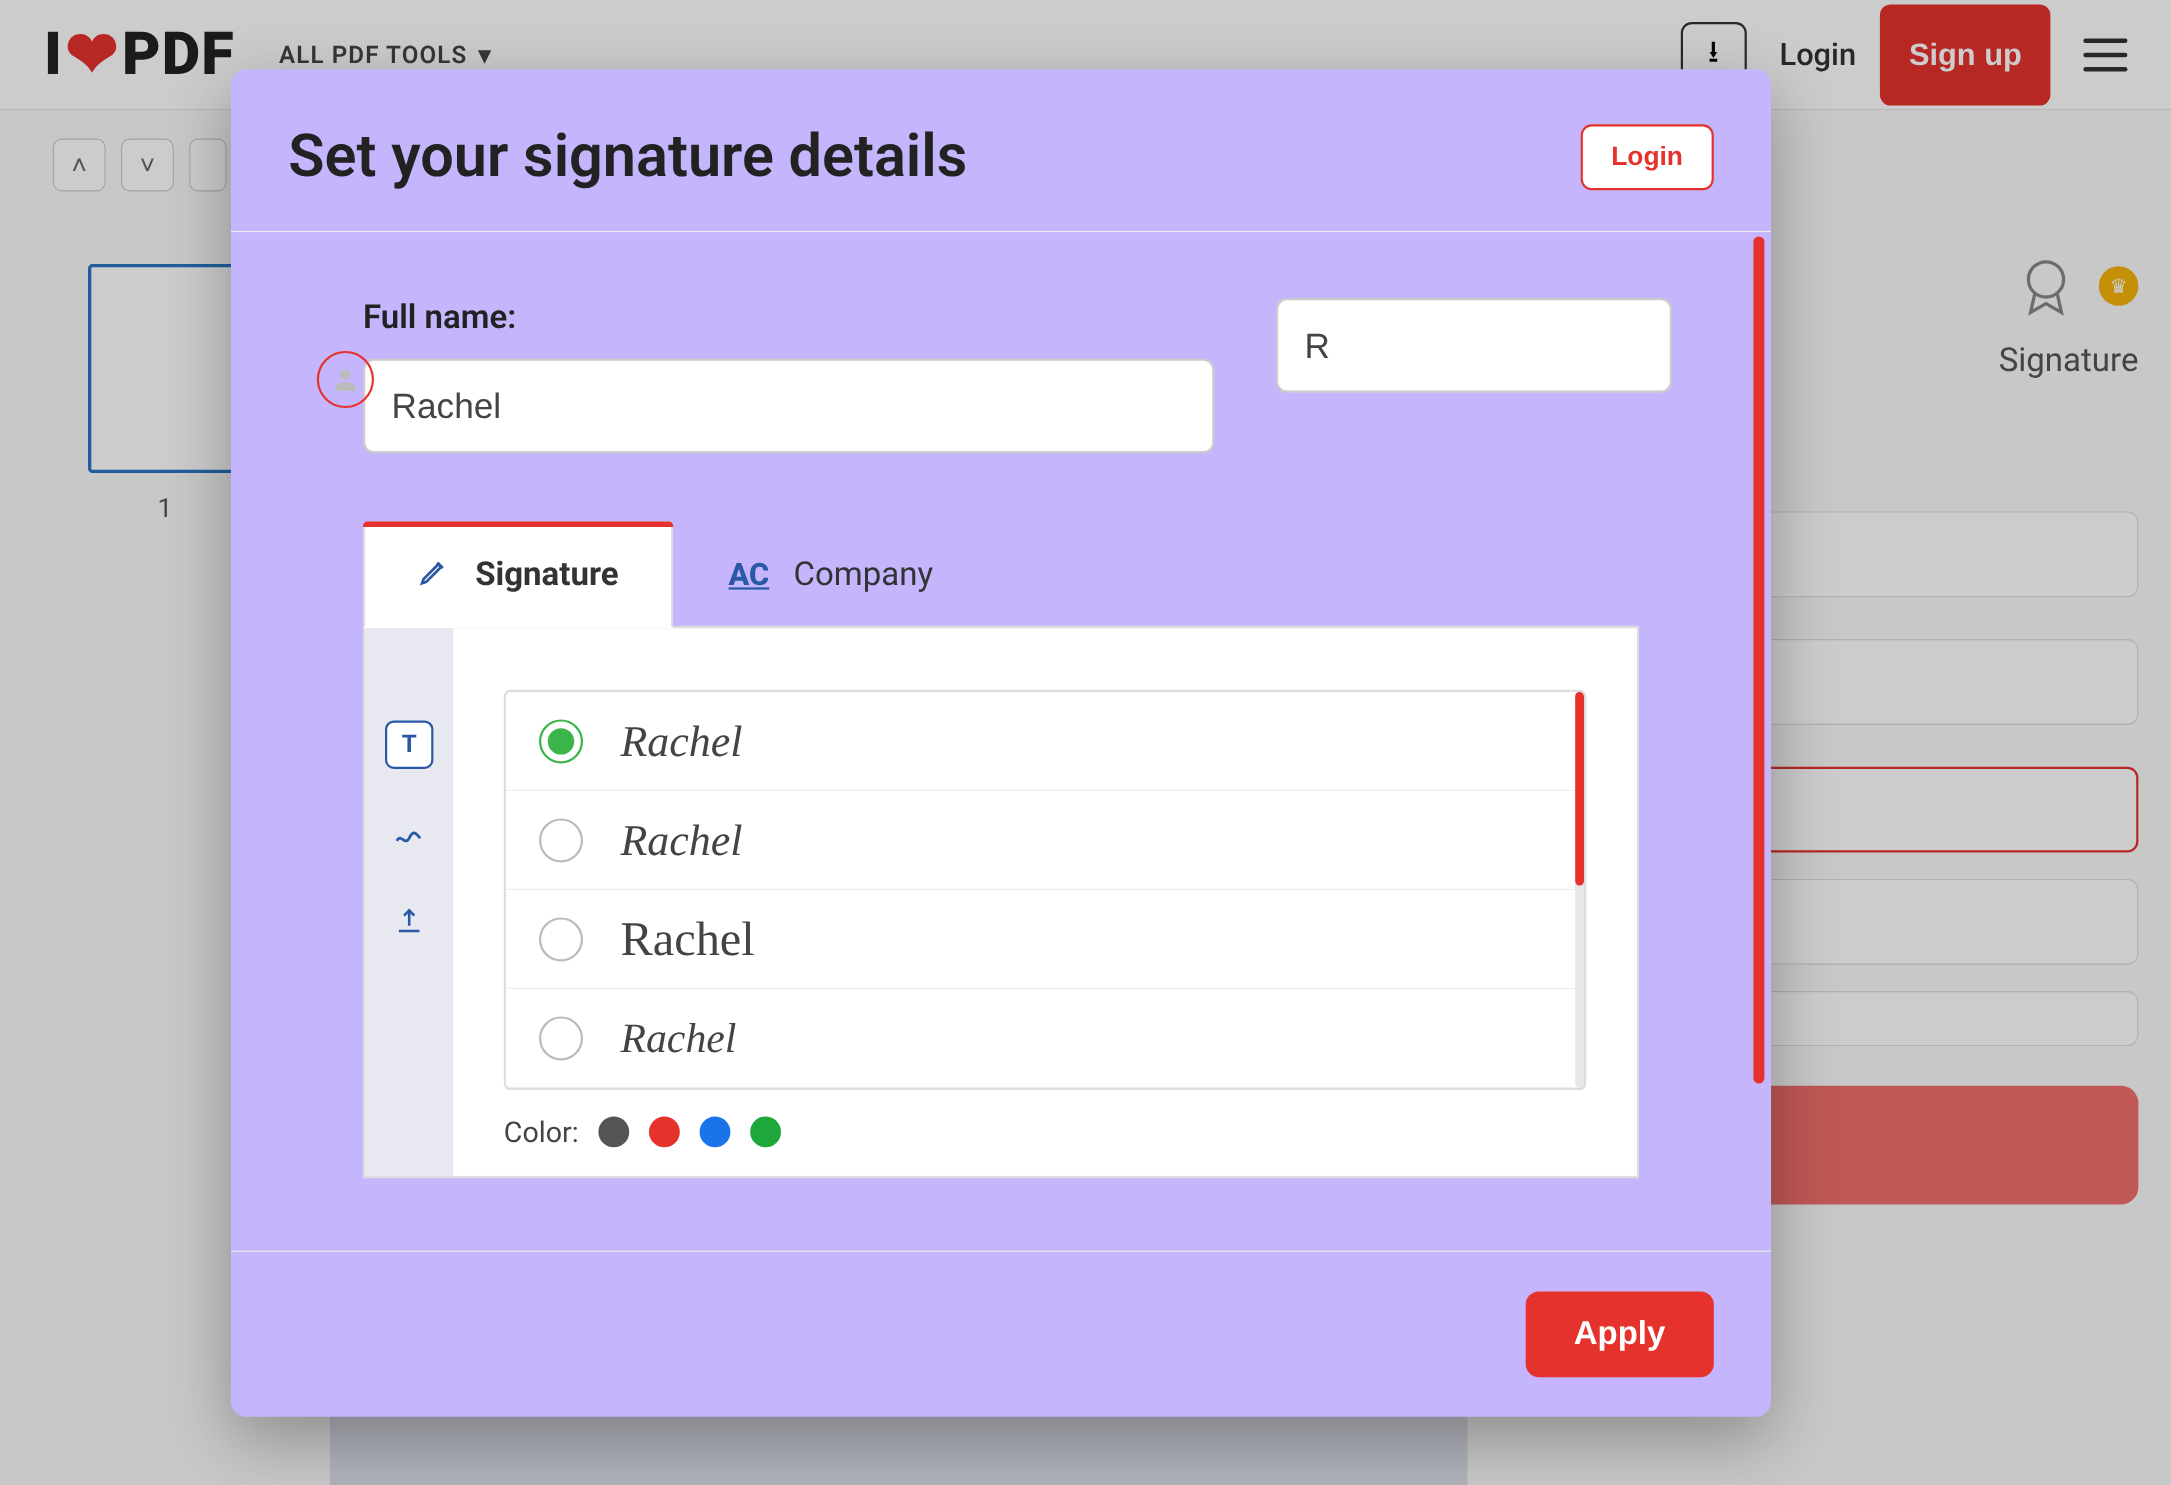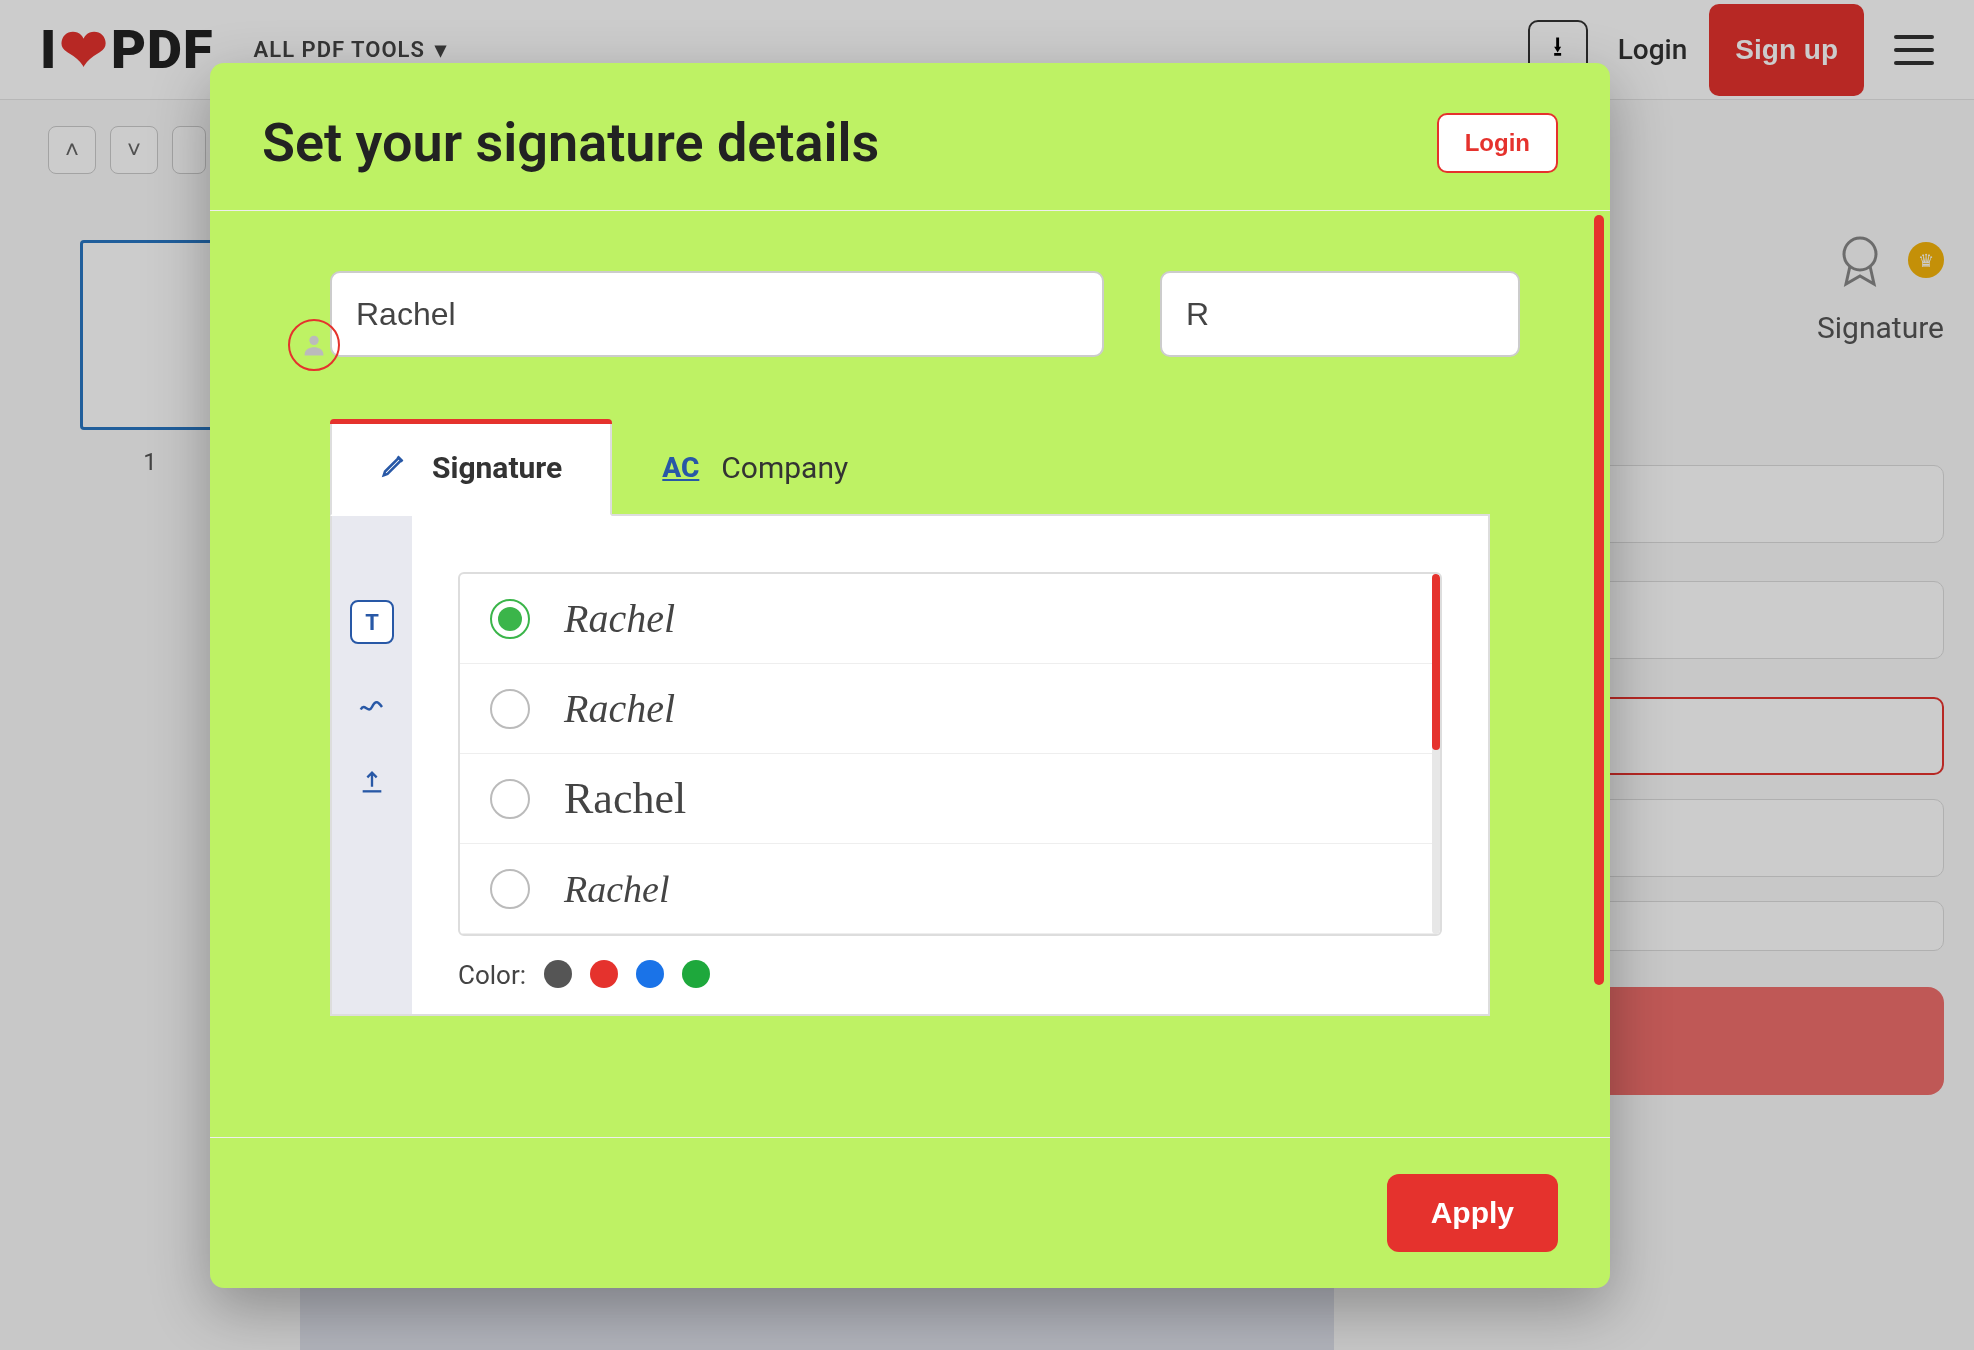--- a/index.html
+++ b/index.html
@@ -138,21 +138,21 @@
   position: absolute;
   inset: 0;
   background: rgba(0,0,0,0.20);
 }
 .modal {
   position: absolute;
   top: 63px;
   left: 210px;
   width: 1400px;
   height: 1225px;
-  background: #bef264;
+  background: #c4b5fd;
   border-radius: 14px;
   box-shadow: 0 20px 60px rgba(0,0,0,0.3);
   display: flex;
   flex-direction: column;
   overflow: hidden;
 }
 .modal-header {
   padding: 48px 52px 36px 52px;
   border-bottom: 1px solid #eee;
   display: flex;
@@ -445,20 +445,21 @@
     <div class="scroll-indicator"></div>
     <div class="avatar-circle">
       <svg width="28" height="28" viewBox="0 0 24 24" fill="#bbb">
           <circle cx="12" cy="8" r="4"></circle>
           <path d="M4 20c0-4 4-6 8-6s8 2 8 6v1H4z"></path>
         </svg>
     </div>
 
     <div class="fields">
       <div class="field-block fname-block">
+        <div class="flabel">Full name:</div>
         <input class="text-input" value="Rachel" style="">
       </div>
       <div class="field-block init-block">
         <input class="text-input" value="R" style="">
       </div>
     </div>
 
     <div class="tabs">
       <div class="tab active">
         <span class="tab-icon">

